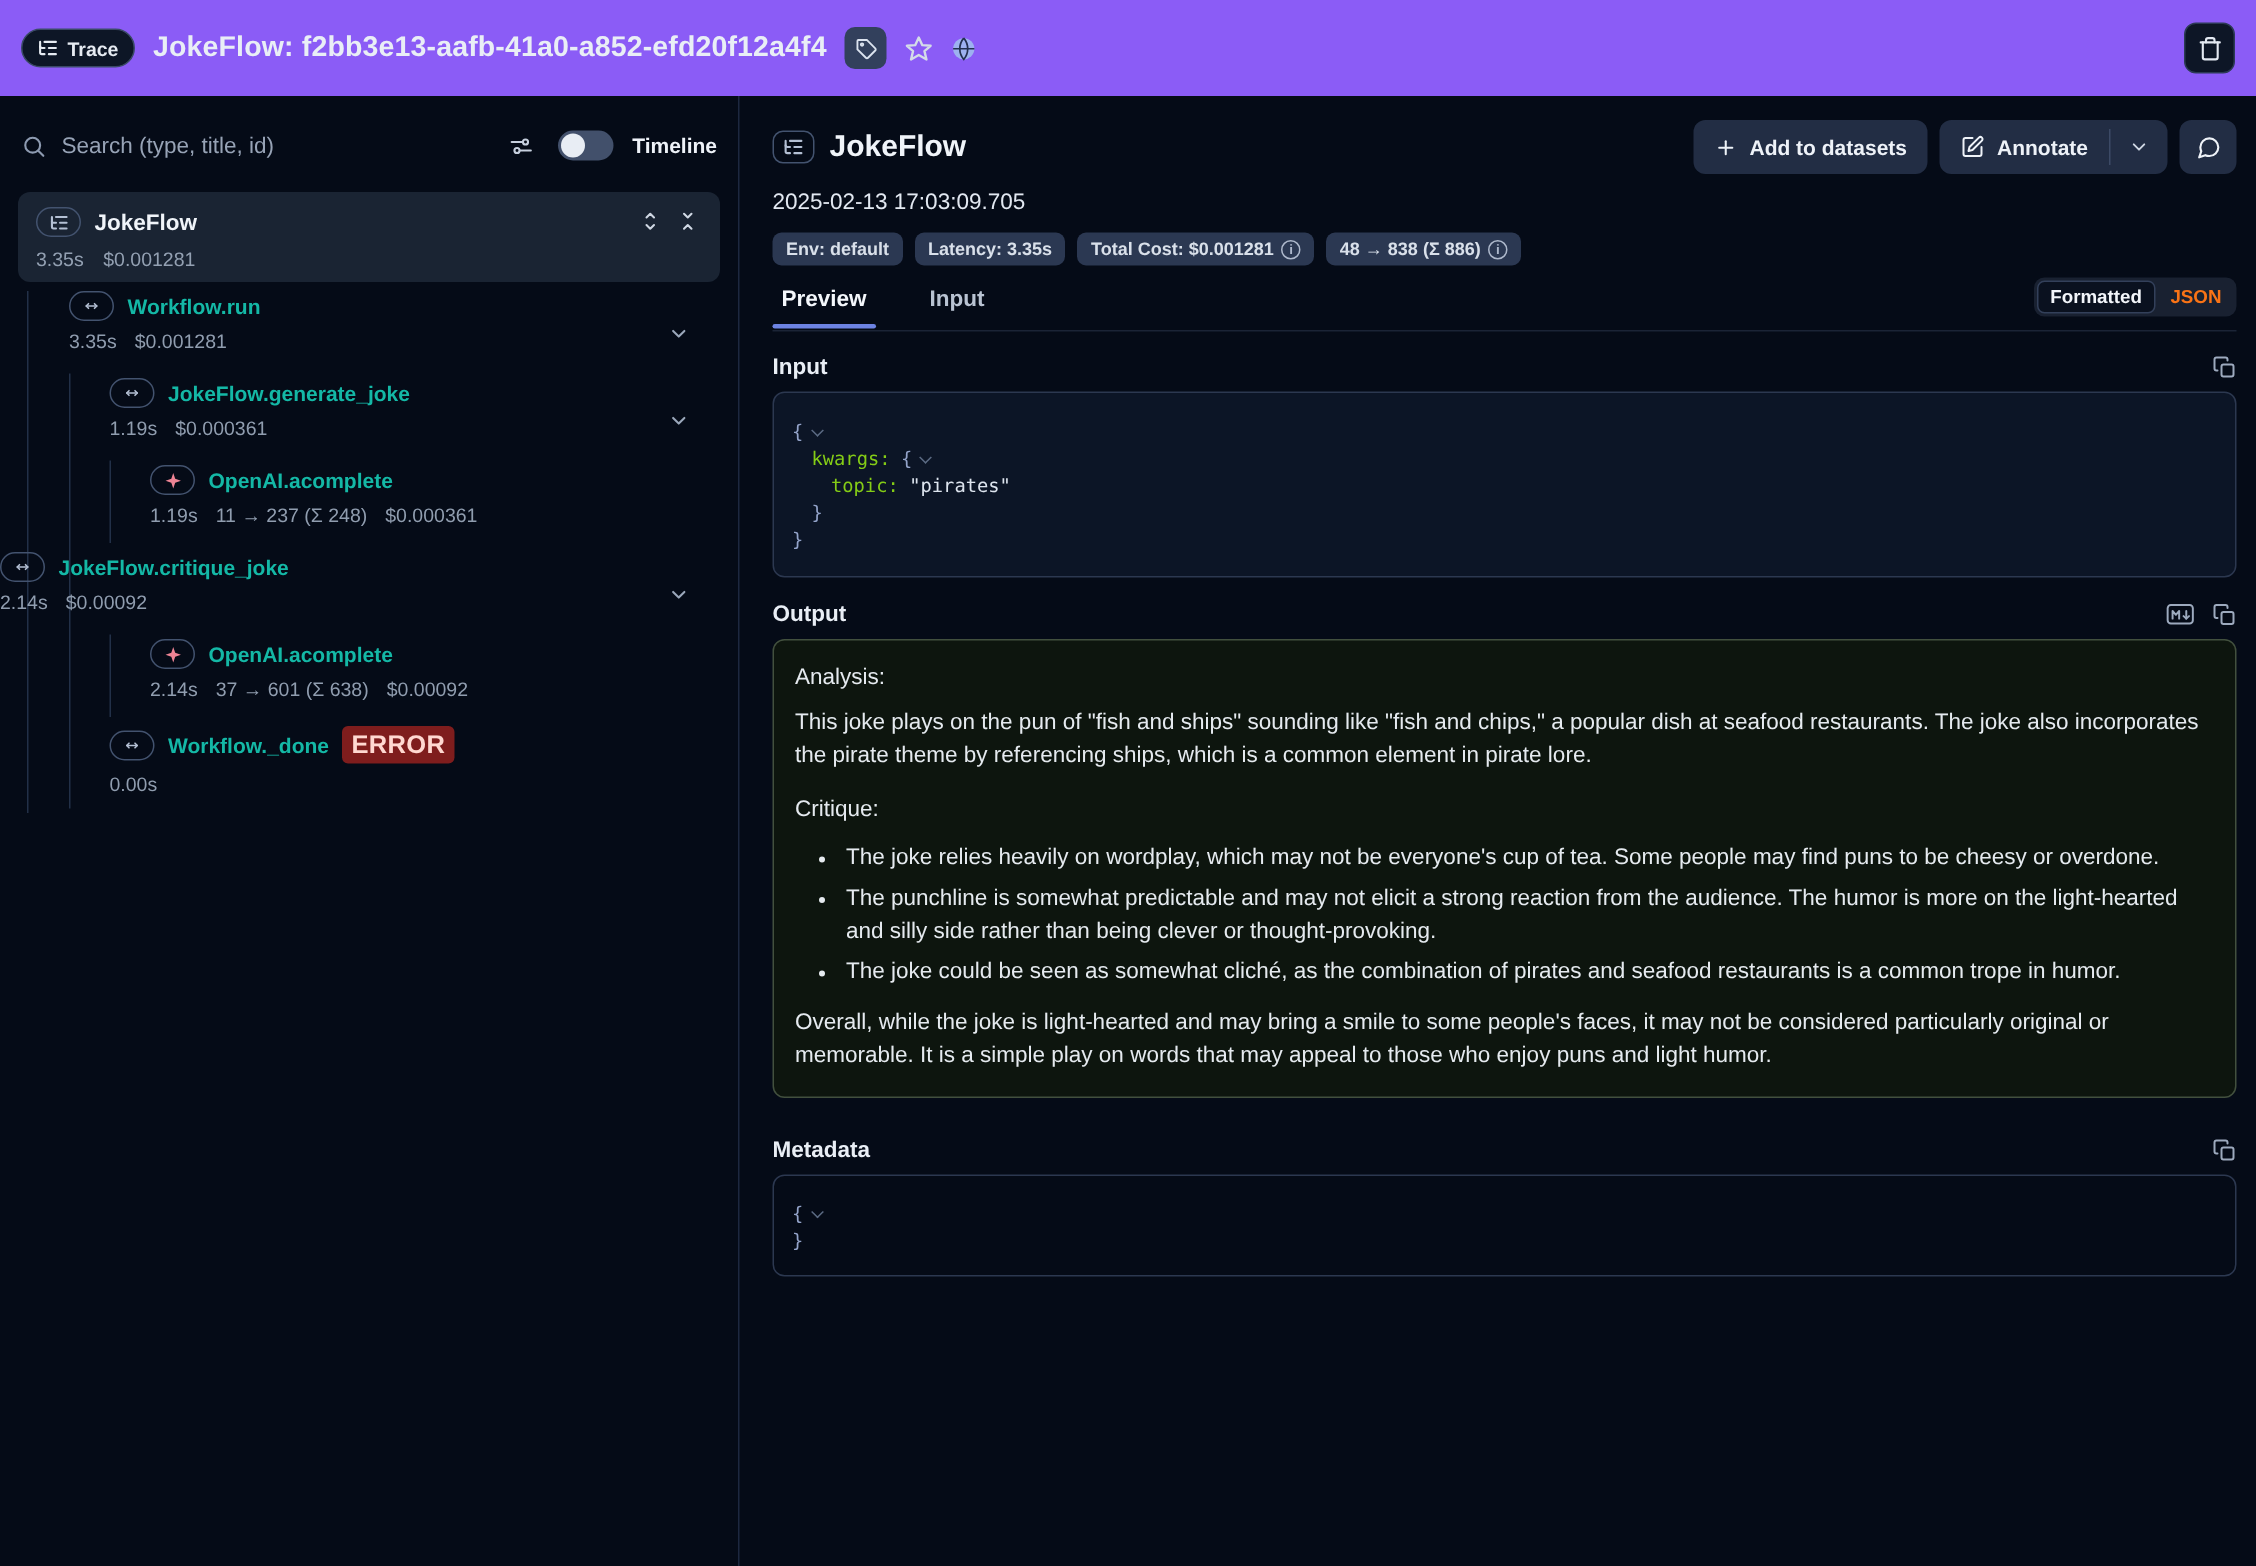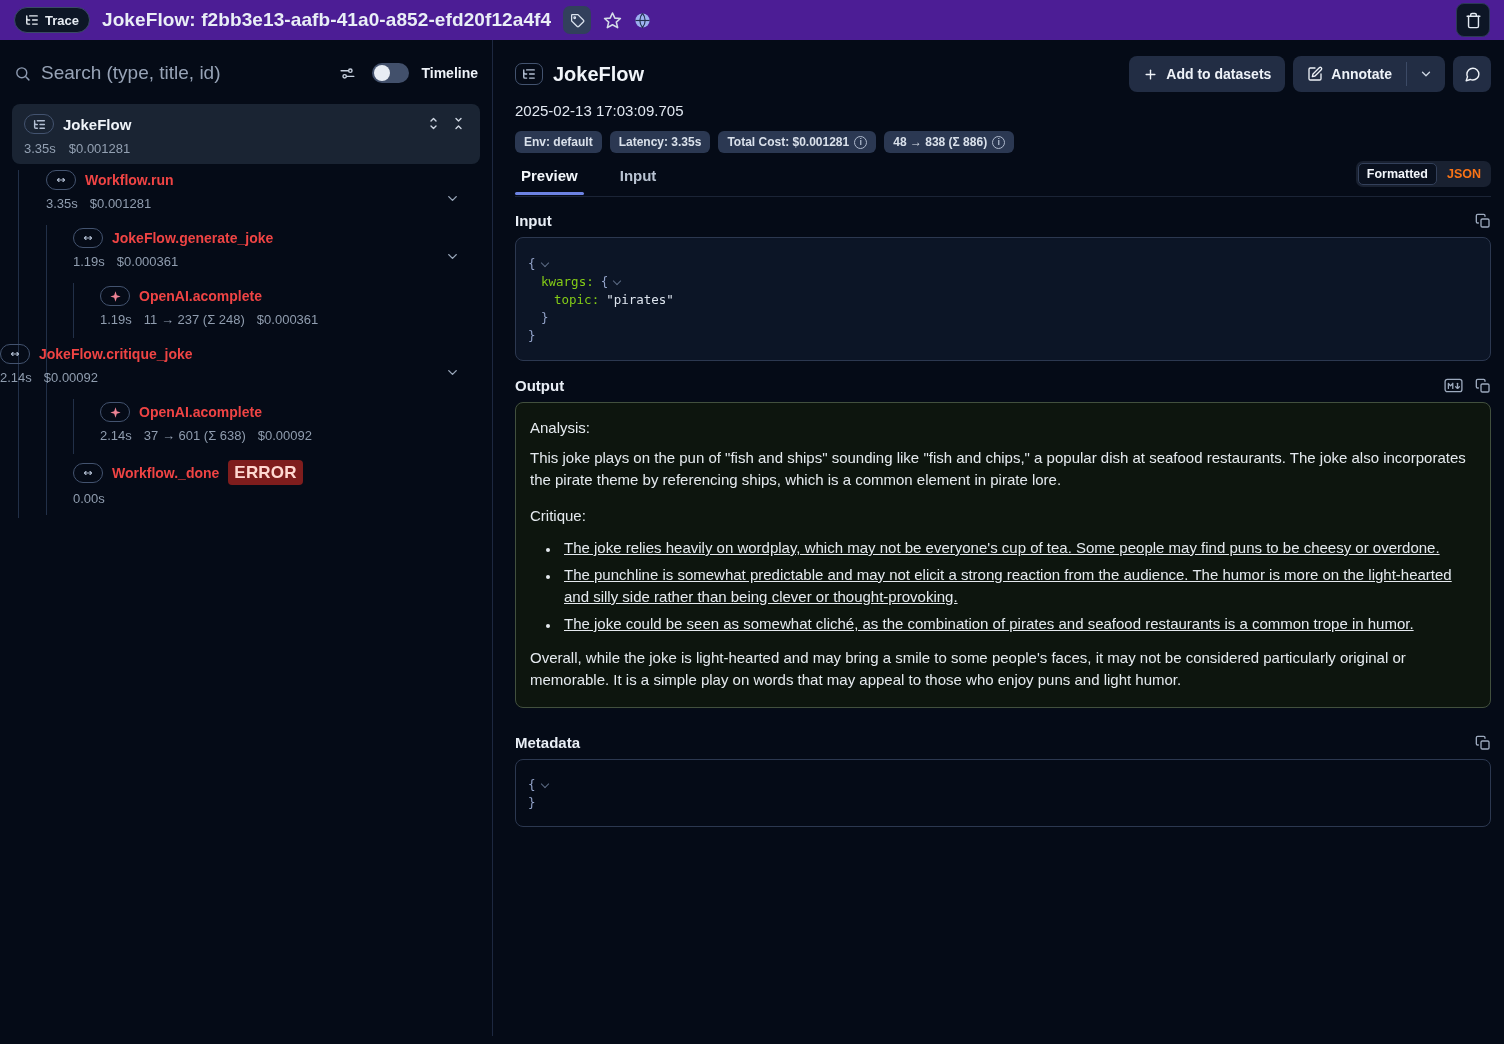--- a/index.html
+++ b/index.html
@@ -6,21 +6,21 @@
   html,body { width:1504px; height:1044px; overflow:hidden; }
   body {
     font-family:"Liberation Sans", sans-serif;
     background:#050b17; color:#e6ebf2;
     -webkit-font-smoothing:antialiased;
   }
   svg { display:block; }
 
   
   .topbar {
-    height:40px; background:#4c1d95; display:flex; align-items:center;
+    height:64px; background:#8b5cf6; display:flex; align-items:center;
     padding:0 14px; gap:12px;
   }
   .trace-pill {
     display:flex; align-items:center; gap:6px; height:26px; padding:0 10px;
     border:1px solid #3a4a66; border-radius:13px; background:#0d1626;
     color:#e6ebf2; font-size:13px; font-weight:700;
   }
   .topbar-title { font-size:19px; font-weight:700; color:#e9eef6; letter-spacing:.1px; }
   .tag-btn {
     width:28px; height:28px; border-radius:7px; background:#32405c;
@@ -37,21 +37,21 @@
   
   .content { display:flex; height:996px; }
   .sidebar { width:493px; border-right:1px solid #1d2840; position:relative; }
   .main { flex:1; padding:0 13px 0 22px; position:relative; }
 
   
   .search-row { display:flex; align-items:center; height:34px; margin:16px 14px 0 14px; gap:10px; }
   .search-icon { color:#8d9ab0; }
   .search-input {
     flex:1; background:transparent; border:none; outline:none;
-    color:#dfe6f0; font-size:19px; font-family:"Liberation Sans",sans-serif;
+    color:#dfe6f0; font-size:15px; font-family:"Liberation Sans",sans-serif;
   }
   .search-input::placeholder { color:#97a3b6; }
   .filter-icon { color:#c7d0de; margin-right:6px; }
   .toggle {
     width:37px; height:20px; border-radius:10px; background:#42506b; position:relative; flex:none;
   }
   .toggle-knob {
     position:absolute; left:2px; top:2px; width:16px; height:16px; border-radius:50%;
     background:#e8edf4;
   }
@@ -68,21 +68,21 @@
   }
   .root-name { font-size:15px; font-weight:700; color:#f0f4f9; }
   .root-fold-icons { position:absolute; right:14px; top:12px; display:flex; gap:10px; color:#cfd7e3; }
   .metrics { font-size:13px; color:#93a0b2; display:flex; gap:13px; margin-top:5px; }
   .root-card .metrics { margin-left:0; margin-top:7px; }
 
   .tree { position:relative; margin-top:6px; height:352px; }
   .guide { position:absolute; width:1px; background:#223048; }
   .tree-row { position:absolute; left:0; right:0; height:58px; }
   .row-main { display:flex; align-items:center; gap:9px; }
-  .row-label { font-size:14px; font-weight:700; color:#ef4444; }
+  .row-label { font-size:14px; font-weight:700; color:#14b8a6; }
   .row-chevron { position:absolute; right:32px; top:21px; color:#9aa7ba; }
   .row-sub { display:flex; gap:12px; font-size:13px; color:#909daf; margin-top:6px; }
   .gen-icon { color:#ee8495; }
   .error-badge {
     font-size:17px; font-weight:700; color:#ffd8d1; background:#7f1d1d;
     border-radius:4px; padding:2.5px 6px; letter-spacing:.2px;
   }
 
   
   .main-header { margin-top:16px; display:flex; align-items:center; gap:10px; }
@@ -155,21 +155,21 @@
   }
 
   .output-box {
     margin-top:8px; border:1px solid #42503e; border-radius:8px; background:#0d150e;
     padding:14px 14px 16px 14px; font-size:15px; line-height:22px; color:#e5eaef;
   }
   .output-box p { margin:0 0 8px 0; }
   .output-box p:last-child { margin-bottom:0; }
   .out-heading { margin-bottom:8px; }
   .out-bullets { list-style:disc; margin:10px 0 12px 0; padding-left:30px; }
-  .out-bullets li { margin-bottom:5px; padding-left:4px;text-decoration:underline; }
+  .out-bullets li { margin-bottom:5px; padding-left:4px; }
   .out-bullets li::marker { color:#e5eaef; font-size:12px; }
   .summary { margin-top:10px; }
 
   .metadata-box {
     margin-top:8px; border:1px solid #2c3850; border-radius:8px; background:transparent;
     padding:16px 12px; font-family:"DejaVu Sans Mono", monospace; font-size:12.5px; line-height:18px;
     height:68px;
   }
 </style>
 </head>

